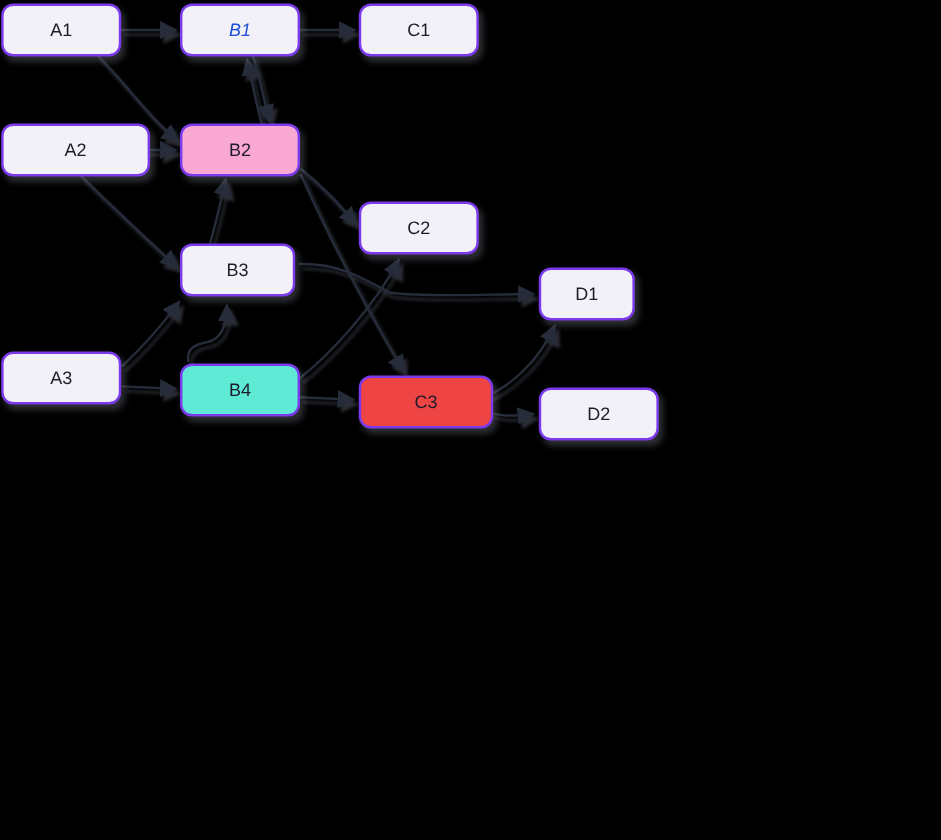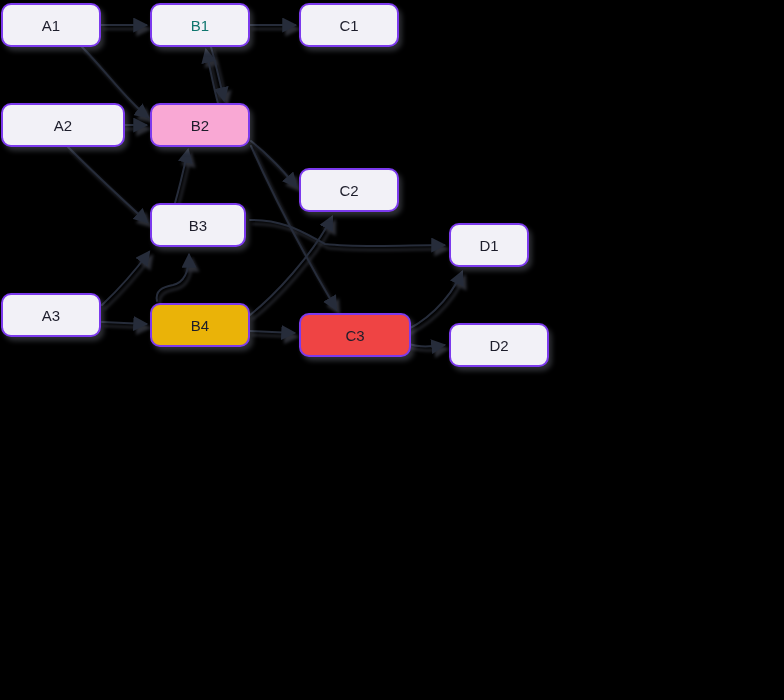--- a/index.html
+++ b/index.html
@@ -60,29 +60,29 @@
       <div class="flow-node" style="left: 1px; top: 3px; width: 100px; height: 44px; background: rgb(242, 241, 247); border-color: rgb(124, 58, 237);">
         <span class="node-label" style="color: rgb(29, 29, 43);">A1</span>
       </div>
       <div class="flow-node" style="left: 1px; top: 103px; width: 124px; height: 44px; background: rgb(242, 241, 247); border-color: rgb(124, 58, 237);">
         <span class="node-label" style="color: rgb(29, 29, 43);">A2</span>
       </div>
       <div class="flow-node" style="left: 1px; top: 293px; width: 100px; height: 44px; background: rgb(242, 241, 247); border-color: rgb(124, 58, 237);">
         <span class="node-label" style="color: rgb(29, 29, 43);">A3</span>
       </div>
       <div class="flow-node" style="left: 150px; top: 3px; width: 100px; height: 44px; background: rgb(242, 241, 247); border-color: rgb(124, 58, 237);">
-        <span class="node-label" style="color: #0f766e;">B1</span>
+        <span class="node-label" style="color: #1d4ed8; font-style: italic;">B1</span>
       </div>
       <div class="flow-node" style="left: 150px; top: 103px; width: 100px; height: 44px; background: #f9a8d4; border-color: rgb(124, 58, 237);">
         <span class="node-label" style="color: rgb(29, 29, 43);">B2</span>
       </div>
       <div class="flow-node" style="left: 150px; top: 203px; width: 96px; height: 44px; background: rgb(242, 241, 247); border-color: rgb(124, 58, 237);">
         <span class="node-label" style="color: rgb(29, 29, 43);">B3</span>
       </div>
-      <div class="flow-node" style="left: 150px; top: 303px; width: 100px; height: 44px; background: #eab308; border-color: rgb(124, 58, 237);">
+      <div class="flow-node" style="left: 150px; top: 303px; width: 100px; height: 44px; background: #5eead4; border-color: rgb(124, 58, 237);">
         <span class="node-label" style="color: rgb(29, 29, 43);">B4</span>
       </div>
       <div class="flow-node" style="left: 299px; top: 3px; width: 100px; height: 44px; background: rgb(242, 241, 247); border-color: rgb(124, 58, 237); align-items: center;">
         <span class="node-label" style="color: rgb(29, 29, 43);">C1</span>
       </div>
       <div class="flow-node" style="left: 299px; top: 168px; width: 100px; height: 44px; background: rgb(242, 241, 247); border-color: rgb(124, 58, 237);">
         <span class="node-label" style="color: rgb(29, 29, 43);">C2</span>
       </div>
       <div class="flow-node" style="left: 299px; top: 313px; width: 112px; height: 44px; background: #ef4444; border-color: rgb(124, 58, 237);">
         <span class="node-label" style="color: rgb(29, 29, 43);">C3</span>

